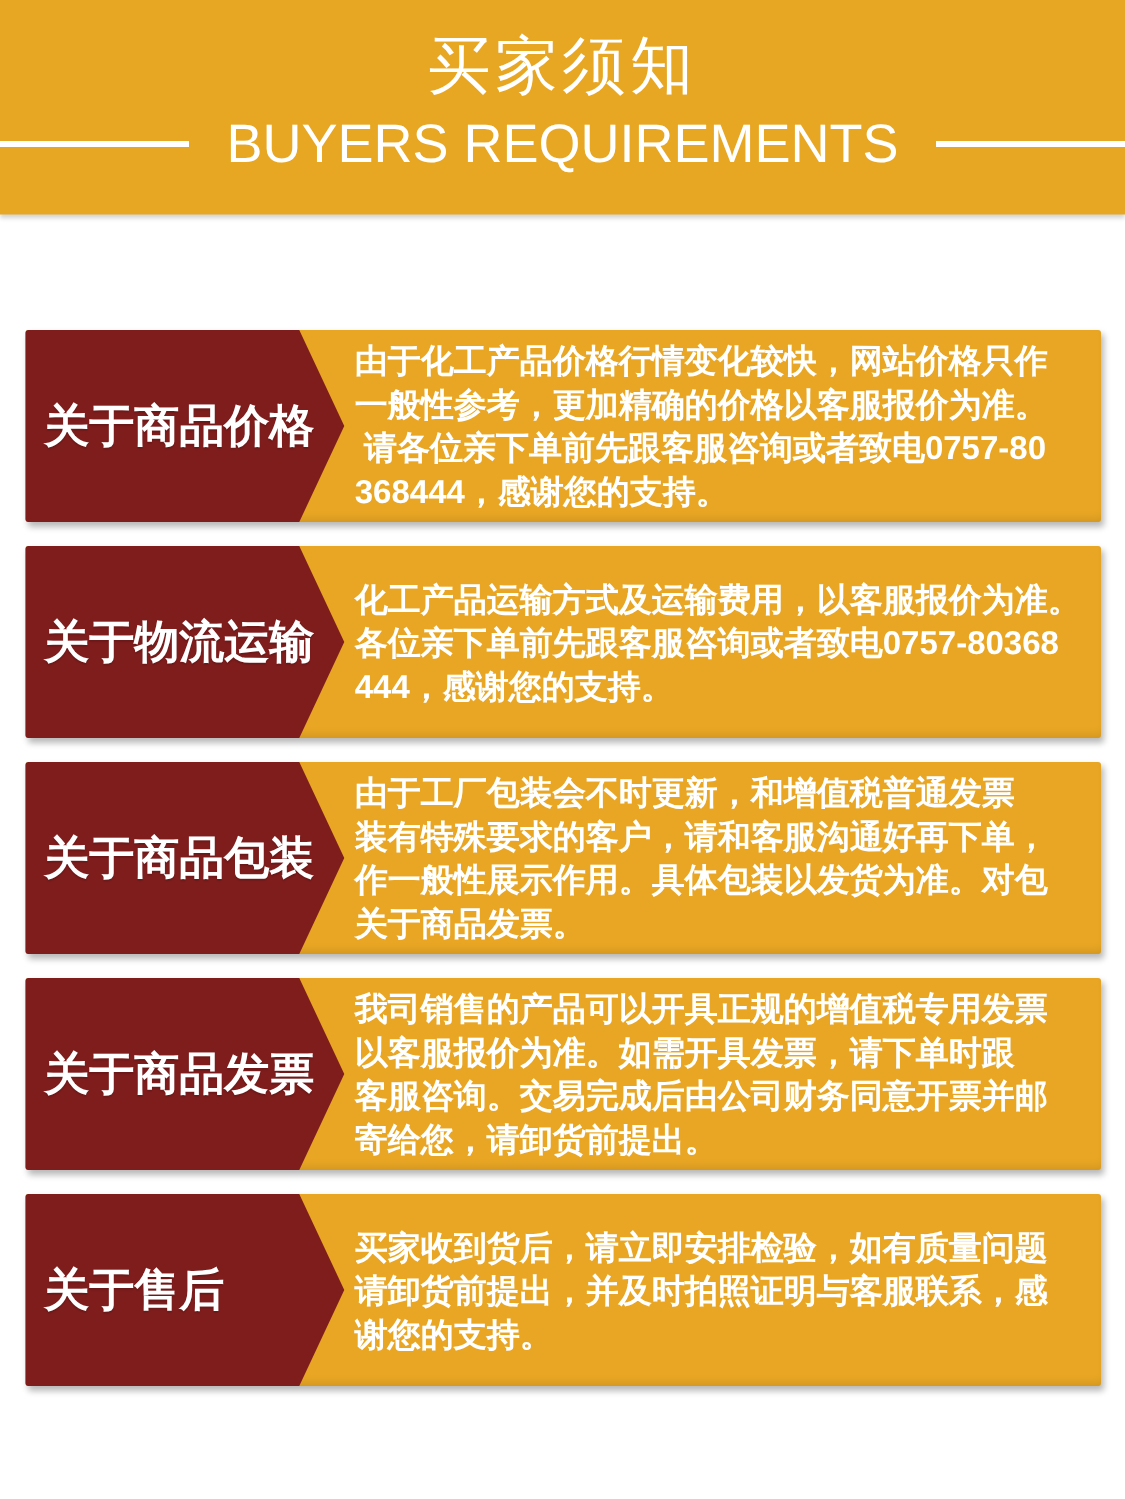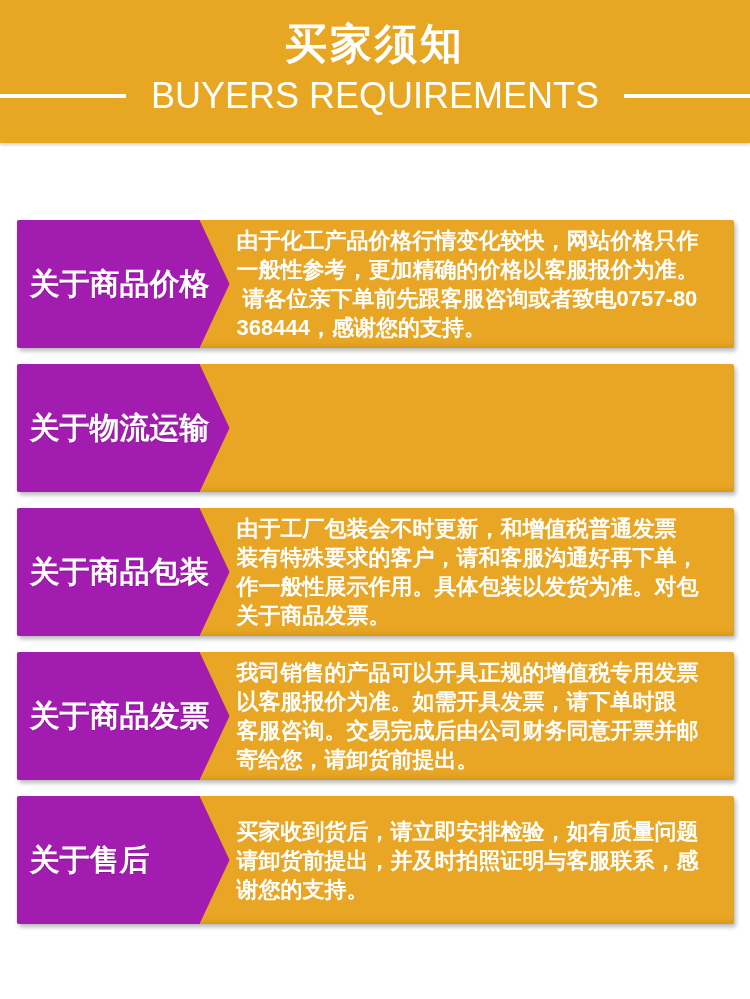--- a/index.html
+++ b/index.html
@@ -19,21 +19,21 @@
     color: #ffffff;
     text-align: center;
     box-shadow: 0 2px 3px rgba(0,0,0,0.18);
     box-sizing: border-box;
     padding-top: 21px;
   }
   .banner-title {
     font-size: 42px;
     line-height: 46px;
     letter-spacing: 3px;
-    font-weight: bold;
+    font-weight: normal;
   }
   .subtitle-row {
     margin-top: 10px;
     display: flex;
     align-items: center;
     justify-content: center;
     gap: 25px;
   }
   .subtitle-line {
     width: 140px;
@@ -59,21 +59,21 @@
     box-shadow: 2px 3px 4px rgba(0,0,0,0.28),
                 inset 0 -5px 6px -3px rgba(0,0,0,0.10);
     display: flex;
     align-items: center;
   }
   .section-label {
     position: absolute;
     left: 0; top: 0;
     height: 100%;
     width: 213px;
-    background: #a21caf;
+    background: #7f1d1d;
     clip-path: polygon(0 0, 183px 0, 213px 50%, 183px 100%, 0 100%);
     display: flex;
     align-items: center;
     box-sizing: border-box;
     padding-left: 13px;
     border-radius: 2px 0 0 2px;
     text-align: center;
   }
   .section-label-text {
     color: #ffffff;
@@ -114,20 +114,25 @@
         <div>一般性参考，更加精确的价格以客服报价为准。</div>
         <div>&nbsp;请各位亲下单前先跟客服咨询或者致电0757-80</div>
         <div>368444，感谢您的支持。</div>
       </div>
   </div>
 
   <div class="section">
     <div class="section-label">
       <span class="section-label-text">关于物流运输</span>
     </div>
+    <div class="section-body">
+        <div>化工产品运输方式及运输费用，以客服报价为准。</div>
+        <div>各位亲下单前先跟客服咨询或者致电0757-80368</div>
+        <div>444，感谢您的支持。</div>
+      </div>
   </div>
 
   <div class="section">
     <div class="section-label">
       <span class="section-label-text">关于商品包装</span>
     </div>
     <div class="section-body">
         <div>由于工厂包装会不时更新，和增值税普通发票</div>
         <div>装有特殊要求的客户，请和客服沟通好再下单，</div>
         <div>作一般性展示作用。具体包装以发货为准。对包</div>

